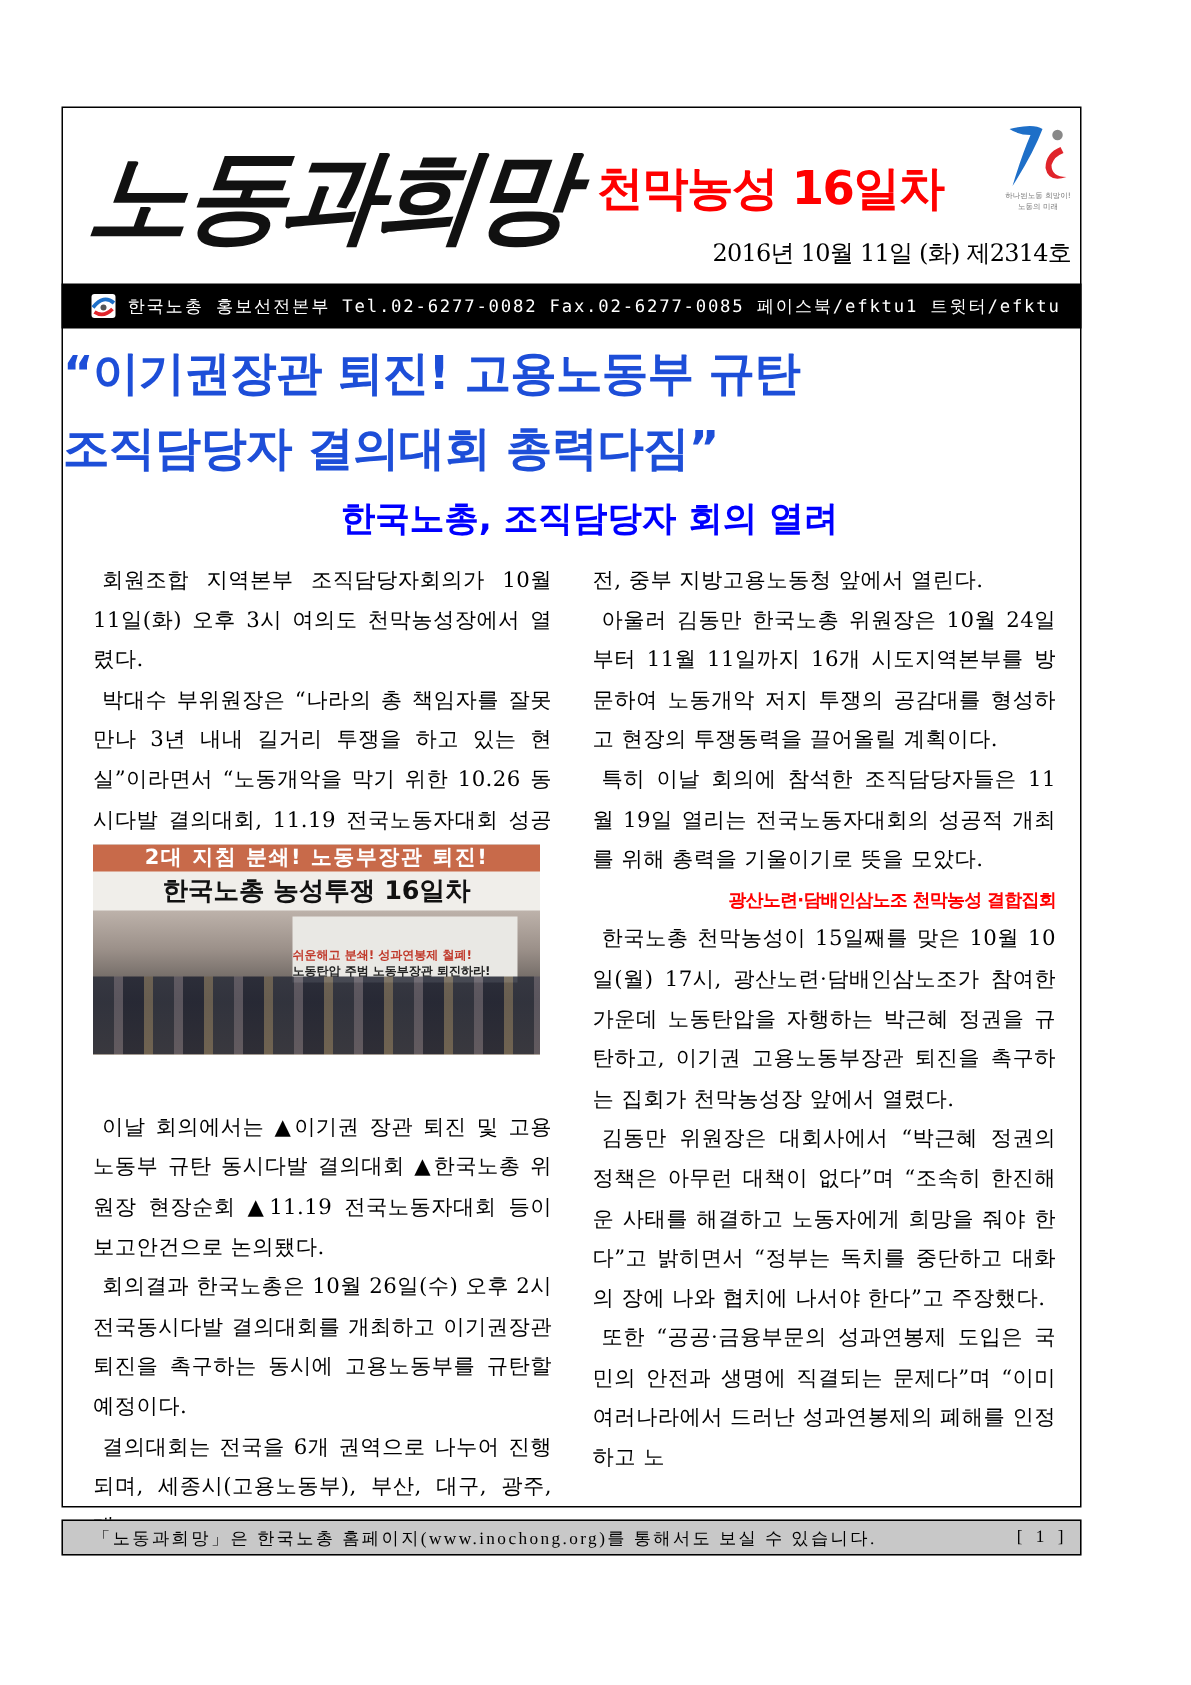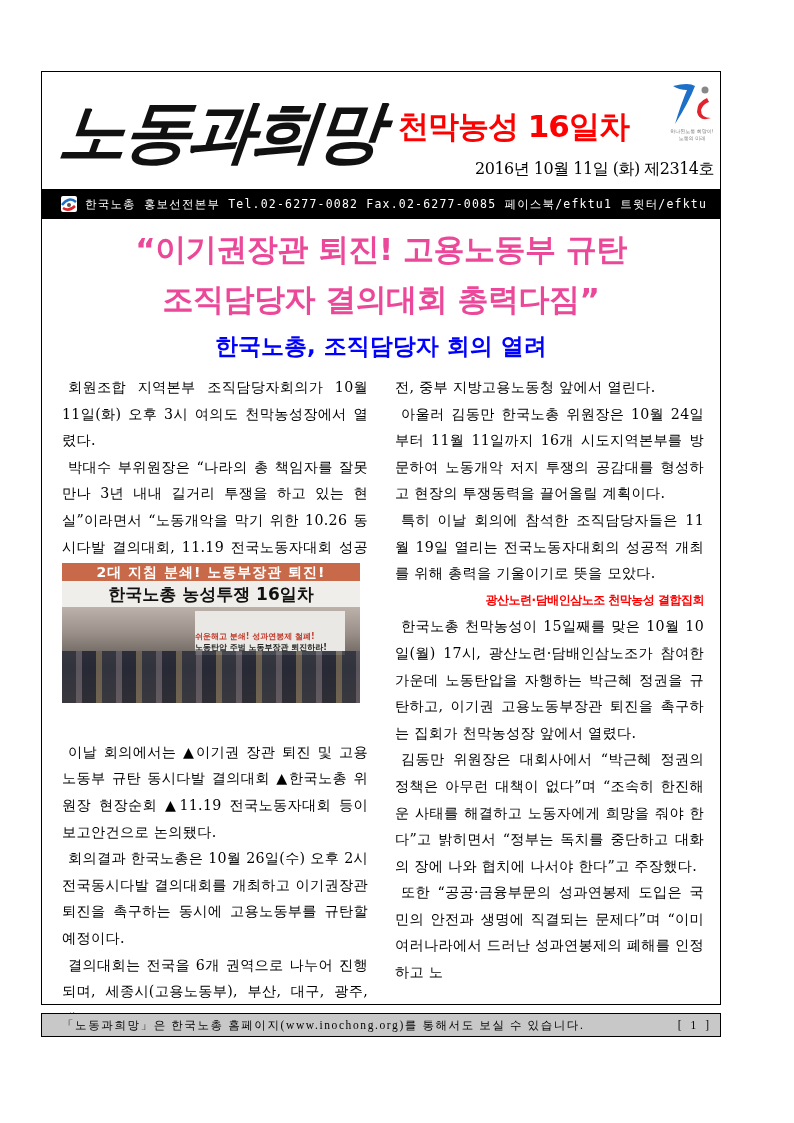--- a/index.html
+++ b/index.html
@@ -17,23 +17,23 @@
     .emblem-text { position: absolute; left: 0; top: 48px; width: 50px; font-size: 5px; color: #777;
                    text-align: center; line-height: 7px; }
     .issue-date { position: absolute; right: 6px; top: 86px; font-family: "DejaVu Serif", serif;
                   font-size: 16px; letter-spacing: -0.5px; line-height: 22px; }
     .info-bar { position: absolute; left: -1px; top: 117px; width: 680px; height: 30px;
                 background: #000; color: #fff; display: flex; align-items: center; }
     .info-bar .org-icon { width: 16px; height: 16px; margin-left: 20px; margin-right: 8px;
                           background: #fff; border-radius: 2px; position: relative; flex: 0 0 auto; }
     .info-bar .org-text { font-family: "DejaVu Sans Mono", monospace; font-size: 11.5px;
                           letter-spacing: 1.2px; white-space: nowrap; }
-    .headline { position: absolute; left: 0; top: 152px; width: 678px; text-align: center;
-                color: #ec4899; font-weight: bold; font-size: 31px; line-height: 50px; letter-spacing: -0.5px; }
-    .subhead { position: absolute; left: 0; top: 257px; width: 678px; text-align: center;
+    .headline { position: absolute; left: 0; top: 152px; width: 678px; 
+                color: #1d4ed8; font-weight: bold; font-size: 31px; line-height: 50px; letter-spacing: -0.5px; }
+    .subhead { position: absolute; left: 12px; top: 257px; width: 678px; text-align: center;
                color: #0000ff; font-weight: bold; font-size: 23px; line-height: 34px; }
     .col { position: absolute; top: 302px; font-family: "DejaVu Serif", serif;
            font-size: 14.2px; line-height: 26.6px; text-align: justify; letter-spacing: 0.3px; }
     .col-left { left: 20px; width: 306px; }
     .col-right { left: 353px; width: 309px; }
     .col p { margin: 0; text-indent: 6px; }
     .photo { position: absolute; left: 20px; top: 491px; width: 298px; height: 140px;
              background: linear-gradient(180deg, #b9a79b 0%, #c9beb6 25%, #9b9089 50%, #55504d 75%, #8a7357 100%);
              overflow: hidden; }
     .photo .banner1 { position: absolute; left: 0; top: 0; width: 100%; height: 27px;

